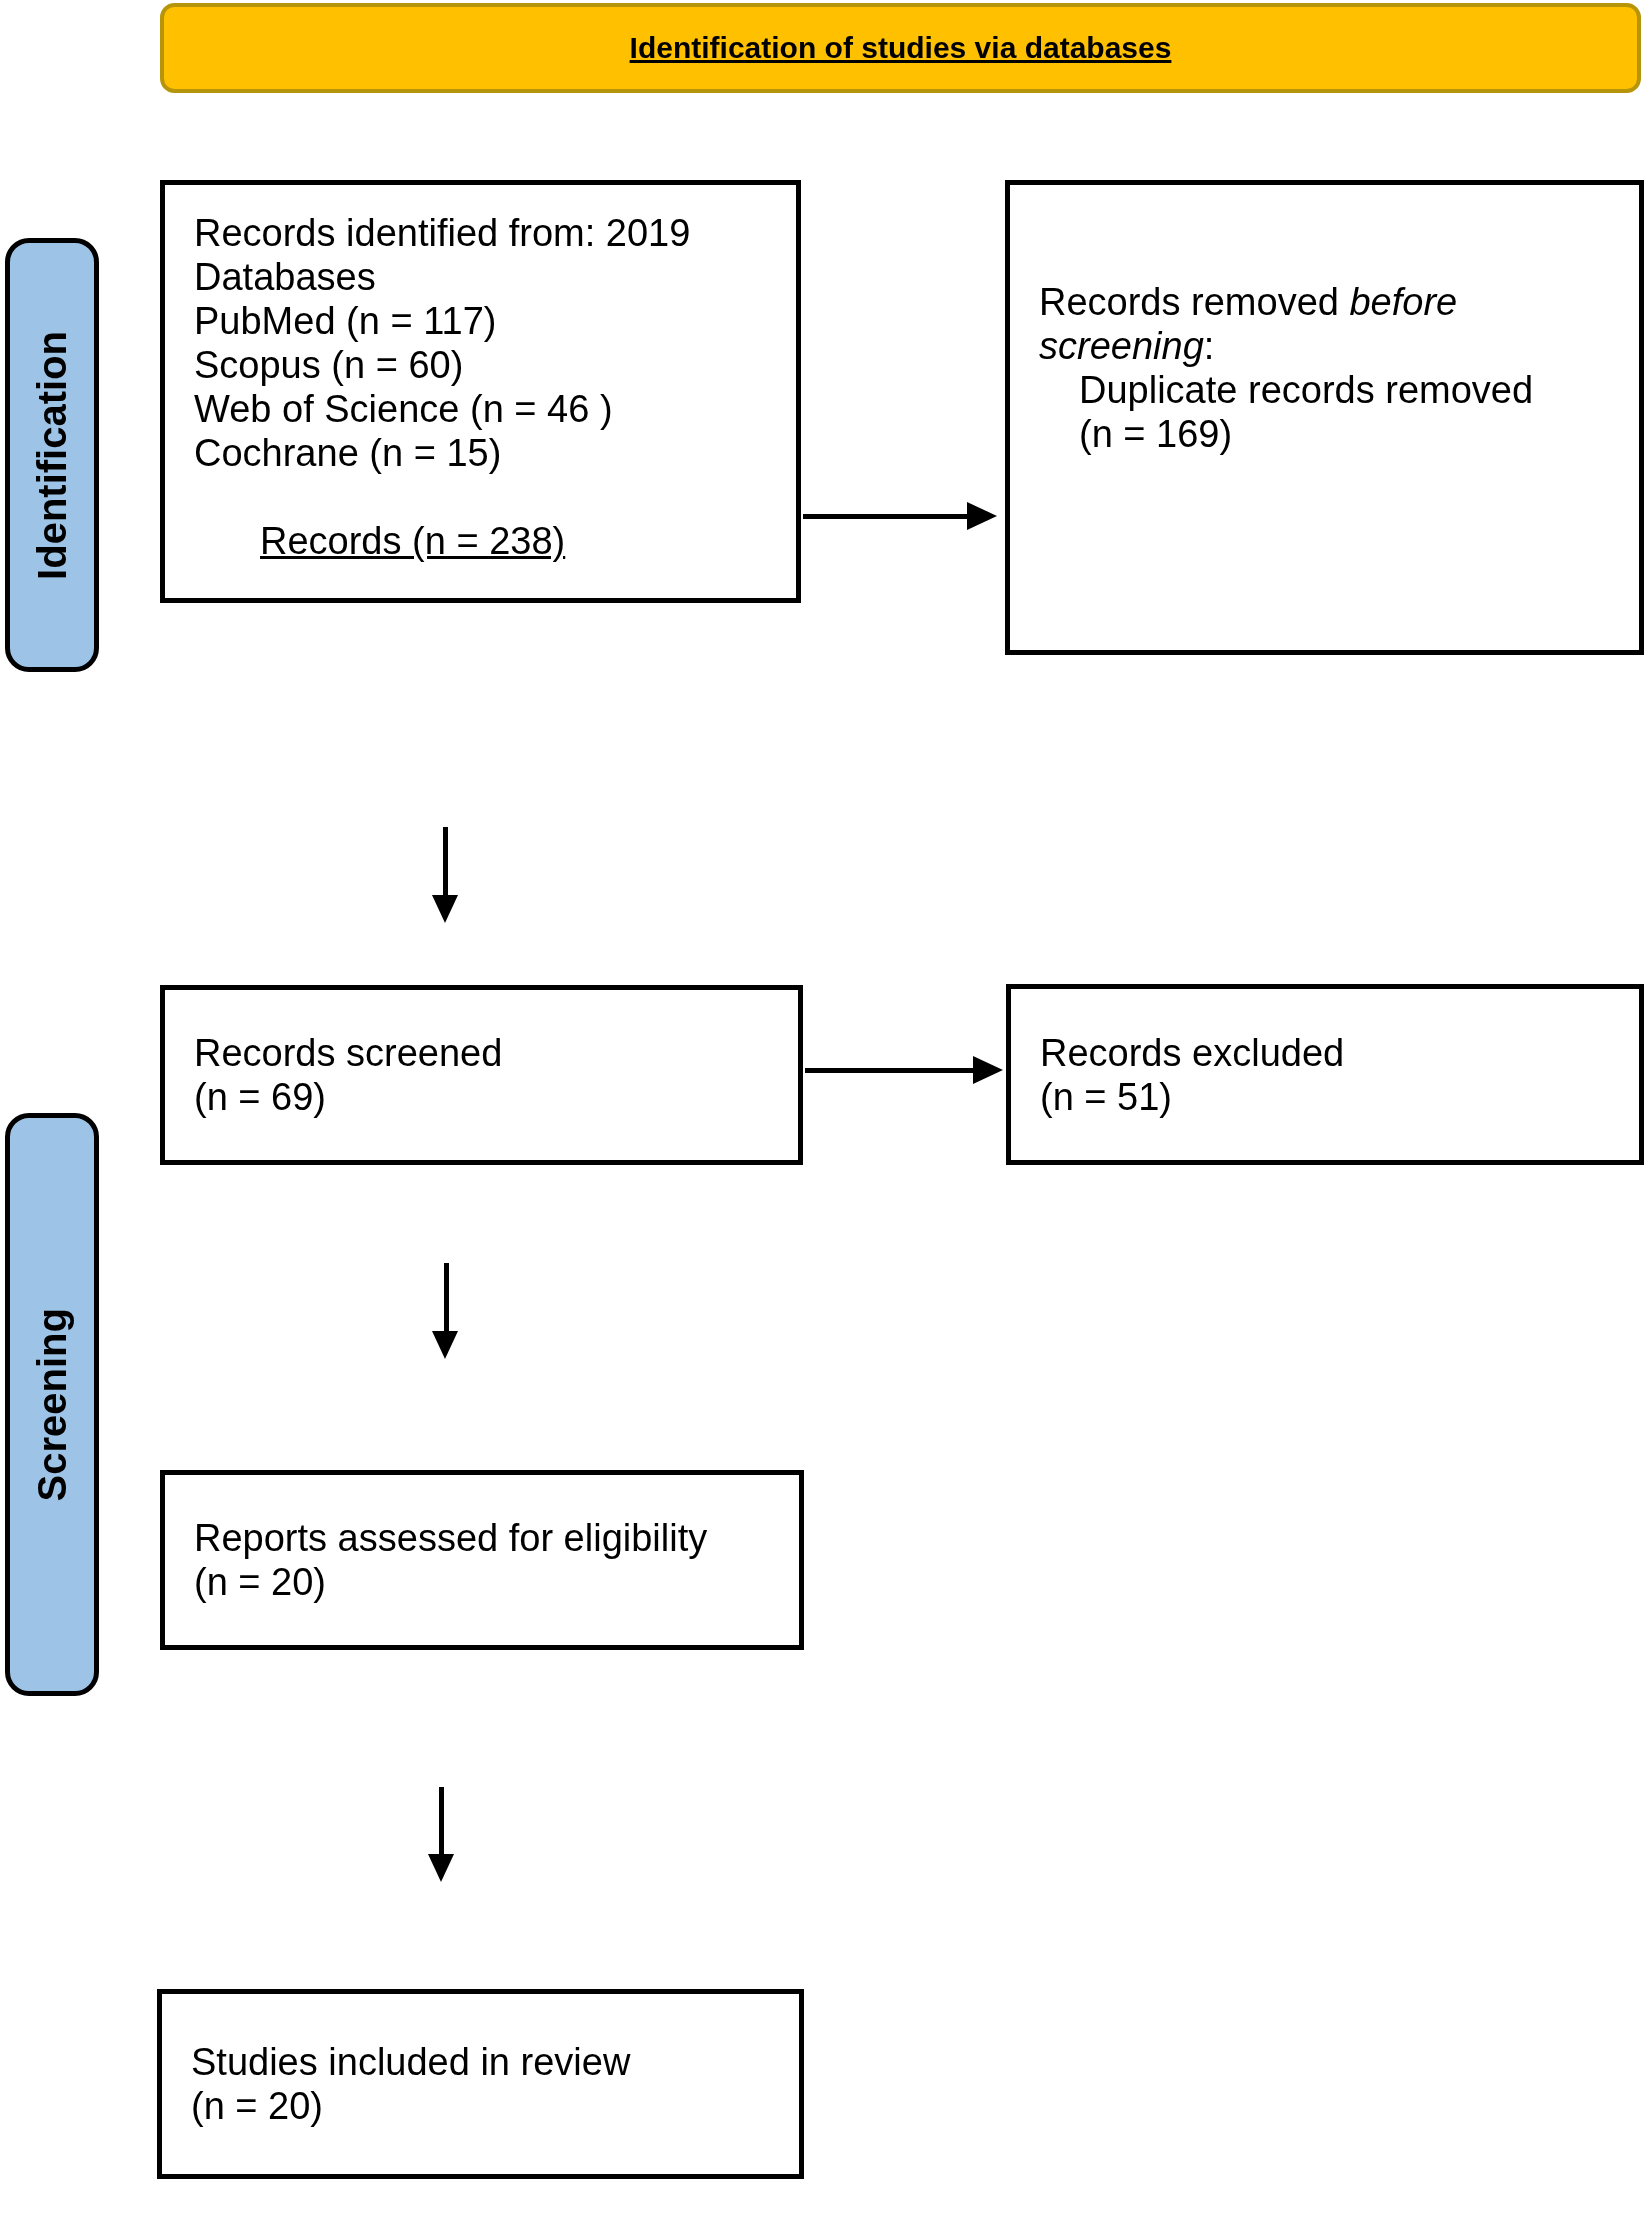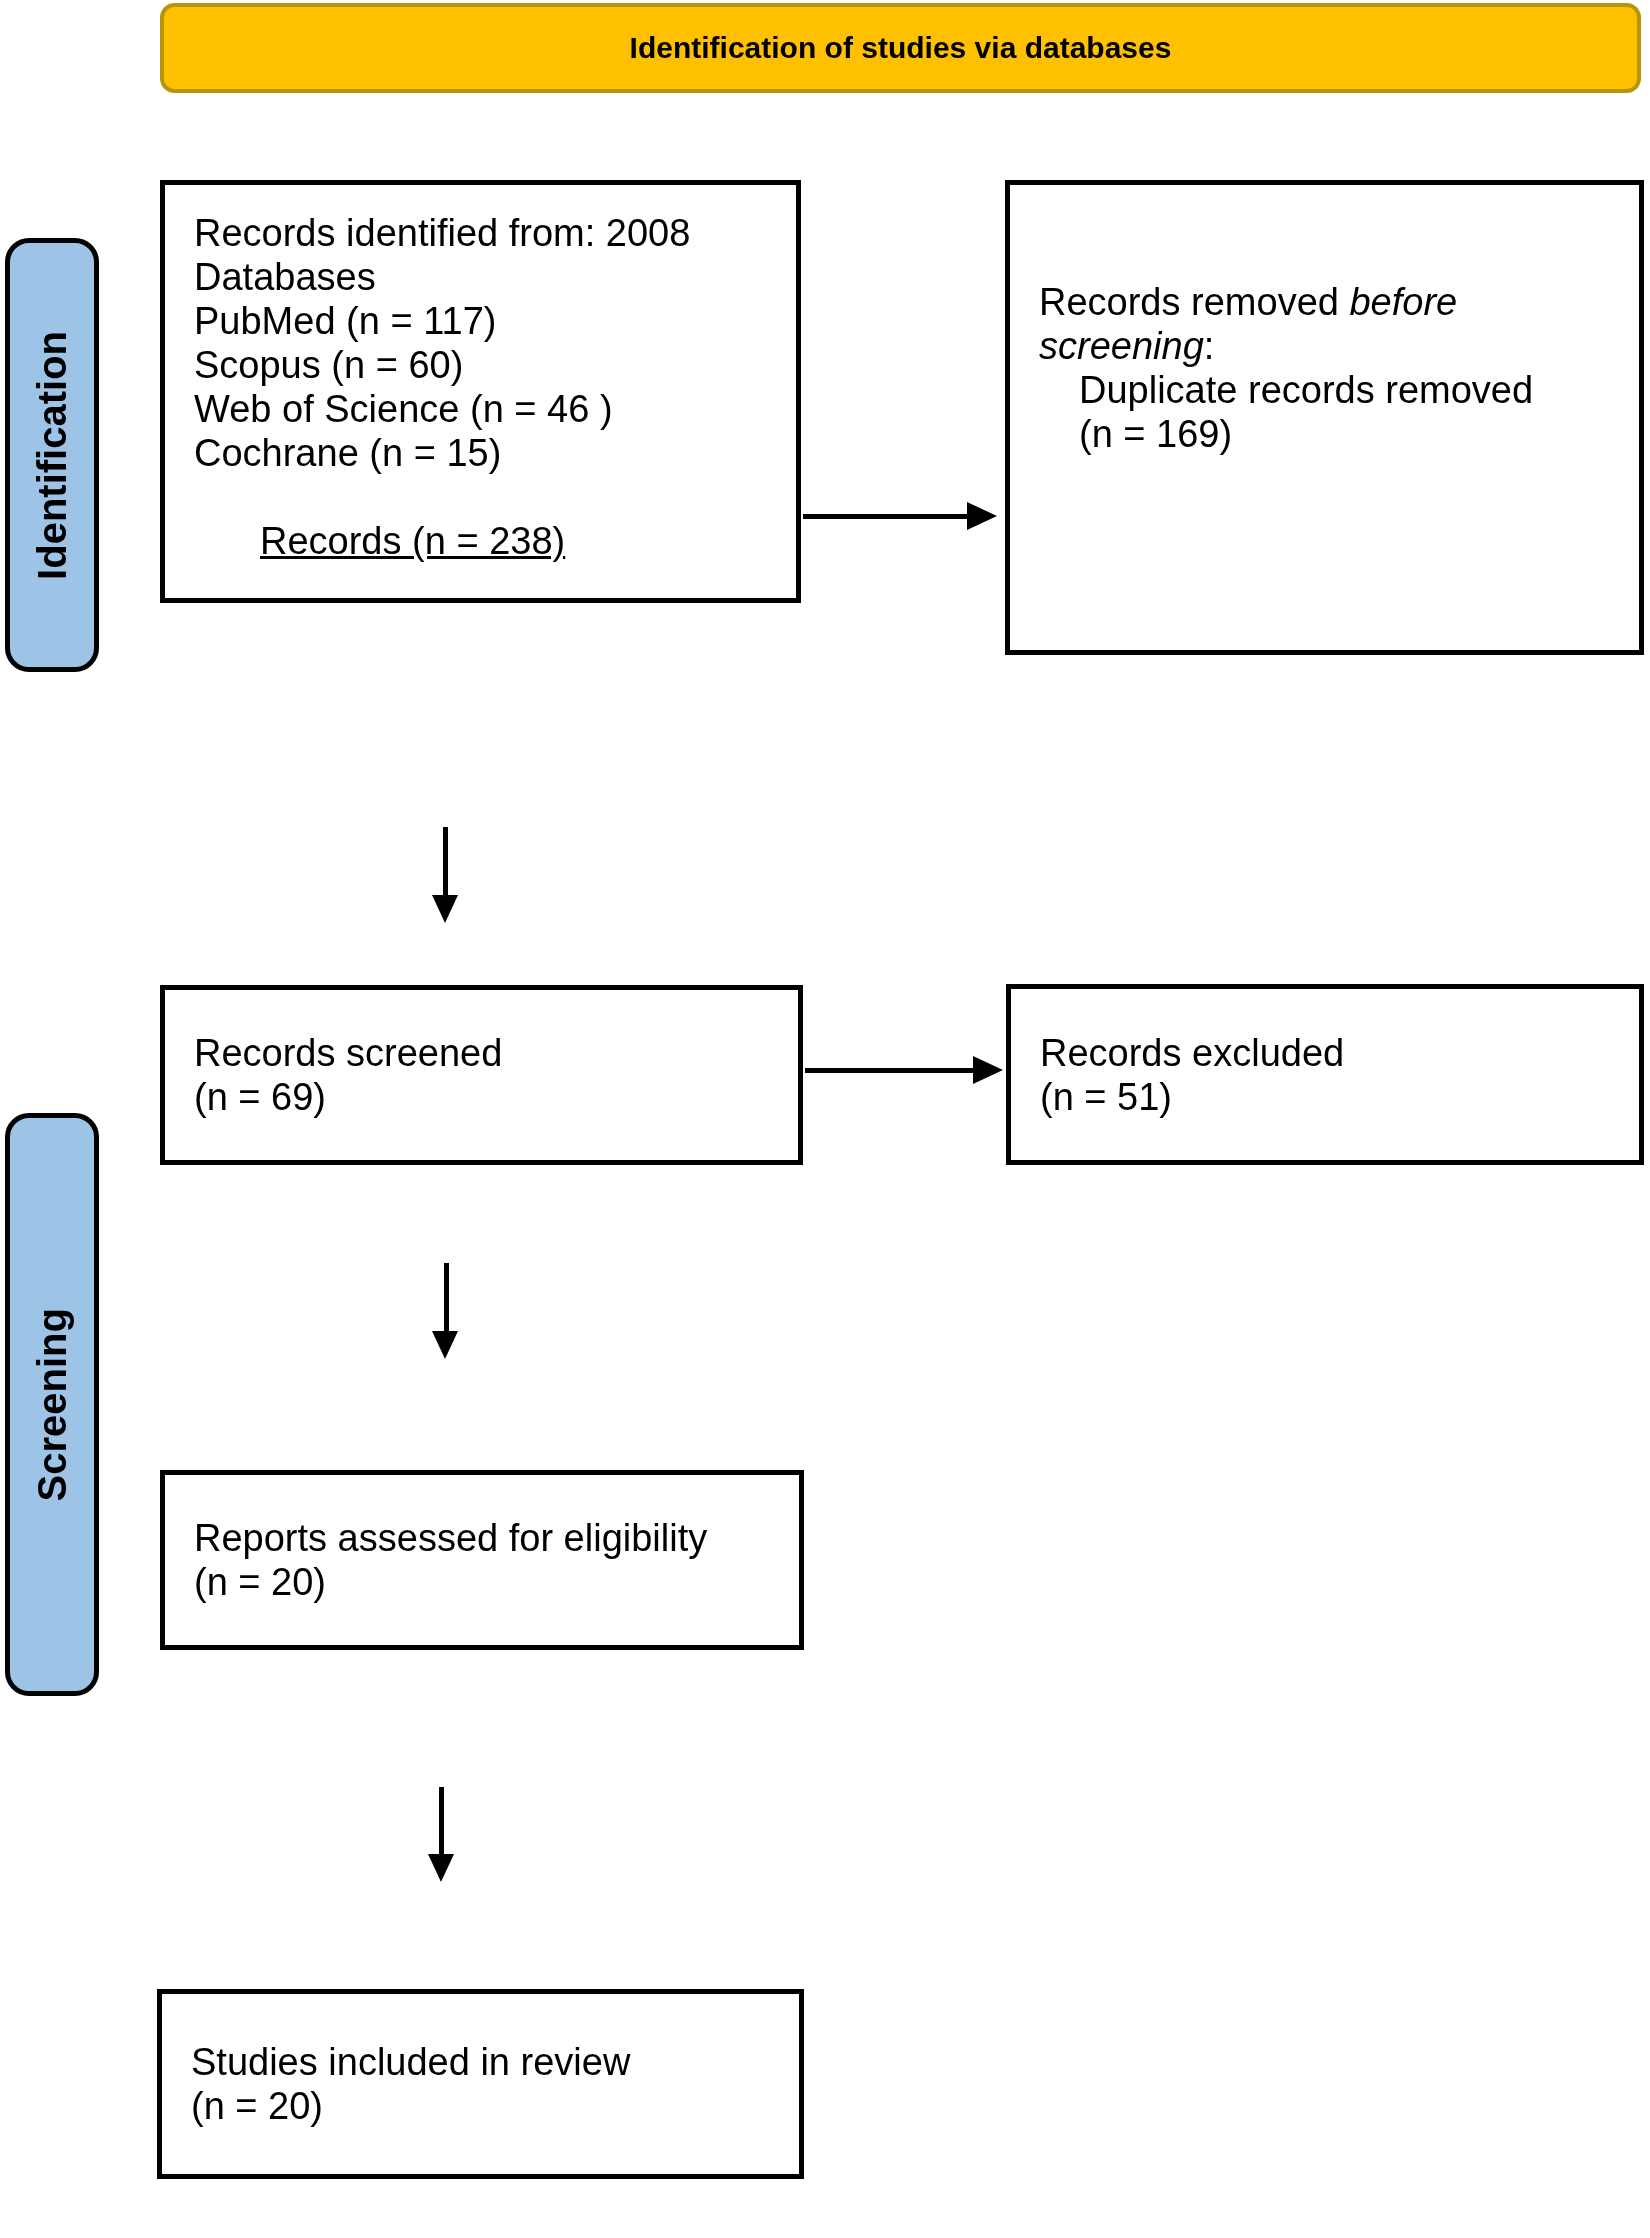--- a/index.html
+++ b/index.html
@@ -30,20 +30,21 @@
     background:var(--banner-fill);
     border:4px solid var(--banner-border);
     border-radius:14.5px;
     display:flex;
     align-items:center;
     justify-content:center;
   }
   .banner-text{
     font-size:30px;
     font-weight:bold;
+    text-decoration:underline;
   }
   
   .side-label{
     position:absolute;
     left:5.3px;
     width:94px;
     background:var(--side-label-fill);
     border:5.3px solid var(--box-border);
     border-radius:24px;
     display:flex;
@@ -110,21 +111,21 @@
   </div>
 
   <div class="side-label ident">
     <span class="vtext">Identification</span>
   </div>
   <div class="side-label screen">
     <span class="vtext">Screening</span>
   </div>
 
   <div class="fbox box-identified">
-    <div class="line">Records identified from: 2008</div>
+    <div class="line">Records identified from: 2019</div>
     <div class="line">Databases</div>
     <div class="line">PubMed (n = 117)</div>
     <div class="line">Scopus (n = 60)</div>
     <div class="line">Web of Science (n = 46 )</div>
     <div class="line">Cochrane (n = 15)</div>
     <div class="spacer-line"></div>
     <div class="line indent-summary">Records (n = 238)</div>
   </div>
 
   <div class="fbox box-removed">

